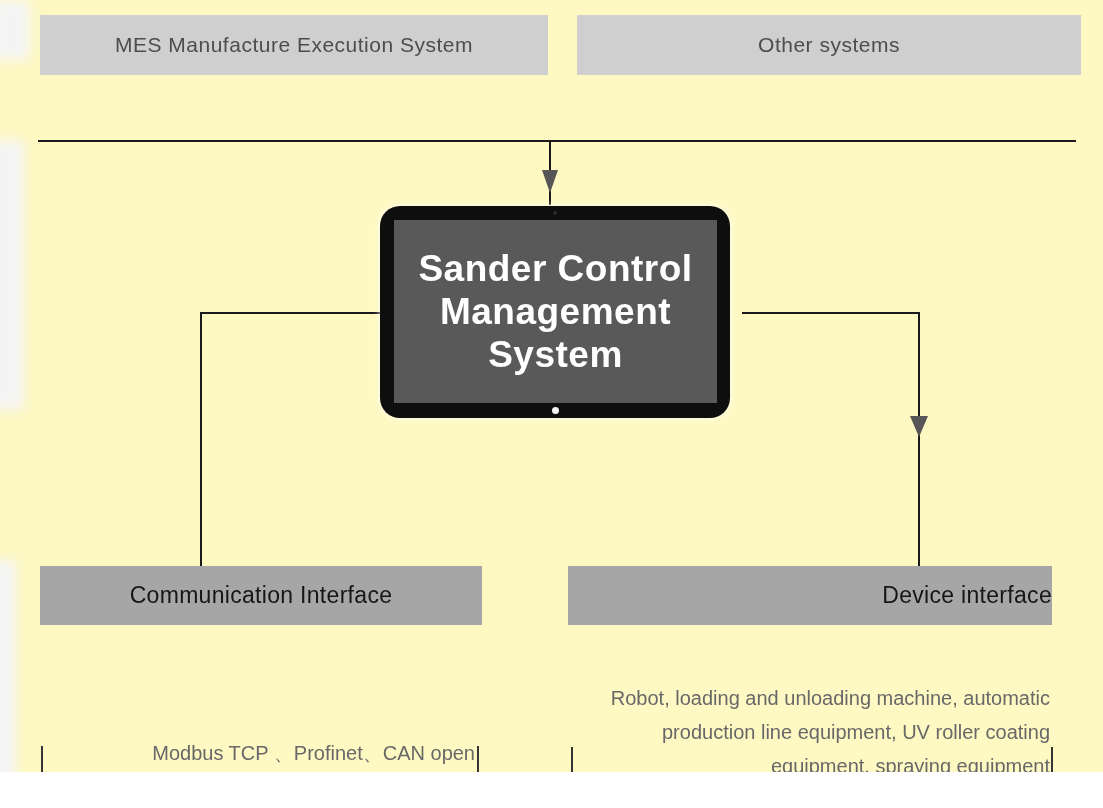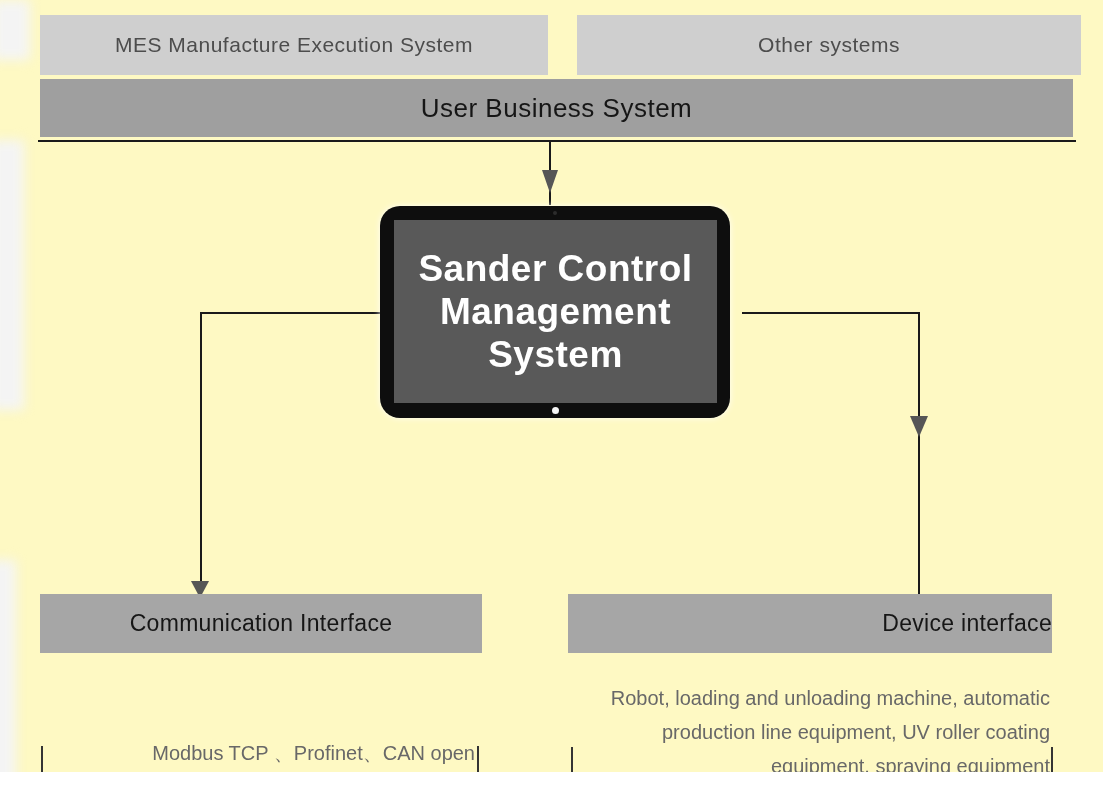--- a/index.html
+++ b/index.html
@@ -27,21 +27,21 @@
 
   .gray-box{position:absolute;display:flex;align-items:center;justify-content:center;}
   .top-box{top:15px;height:60px;background:var(--light-box);color:var(--box-text);
            font-size:21px;letter-spacing:.5px;}
   #mes-box{left:40px;width:508px;}
   #other-box{left:569px;width:504px;margin-left:8px;}
 
   #business-bar{left:40px;top:79px;width:1033px;height:58px;background:var(--bar);
                 color:var(--dark-text);font-size:26px;letter-spacing:.5px;}
 
-  .iface-box{top:594px;height:59px;background:var(--interface-box);
+  .iface-box{top:566px;height:59px;background:var(--interface-box);
              color:var(--dark-text);font-size:23px;letter-spacing:.3px;}
   #comm-box{left:40px;width:442px;}
   #device-box{left:568px;width:484px;justify-content:flex-end;}
 
   .hline,.vline{position:absolute;background:var(--line);}
   #divider{left:38px;top:140px;width:1038px;height:2px;}
 
   #arrow-top-line{left:549px;top:141px;width:2px;height:64px;}
   #left-hline{left:200px;top:312px;width:182px;height:2px;}
   #left-vline{left:200px;top:312px;width:2px;height:272px;}
@@ -86,23 +86,20 @@
   <div class="smudge s3"></div>
   <div class="smudge s4"></div>
 
   <div id="mes-box" class="gray-box top-box">
     <span>MES Manufacture Execution System</span>
   </div>
   <div id="other-box" class="gray-box top-box">
     <span>Other systems</span>
   </div>
 
-  <div id="business-bar" class="gray-box">
-    <span>User Business System</span>
-  </div>
 
   <div id="divider" class="hline"></div>
 
   <div id="arrow-top-line" class="vline"></div>
   <div id="arrow-top-head" class="arrowhead"></div>
 
   <div id="left-hline" class="hline"></div>
   <div id="left-vline" class="vline"></div>
   <div id="arrow-left-head" class="arrowhead"></div>
 

